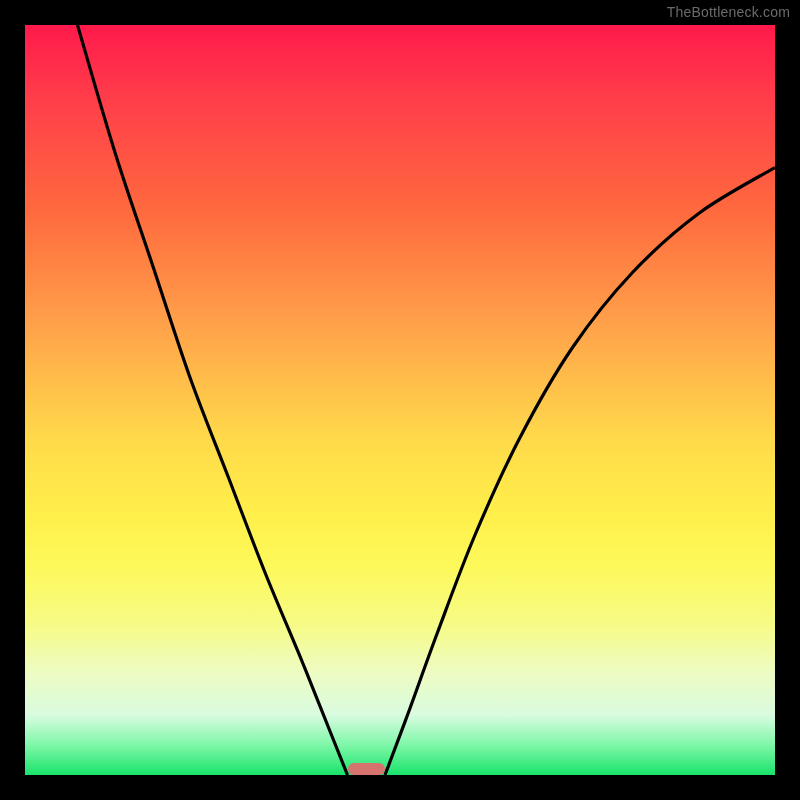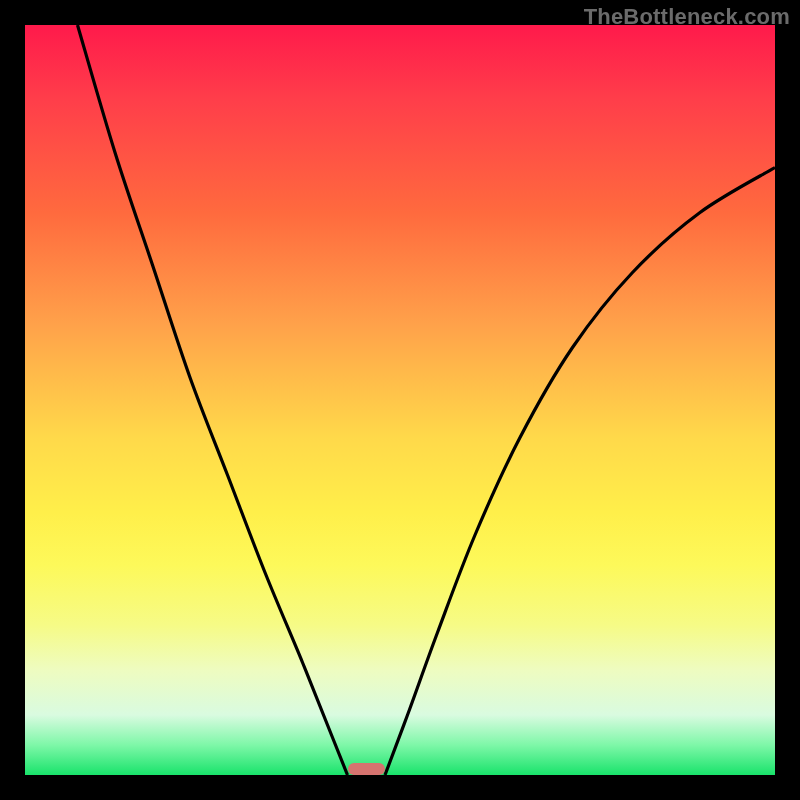--- a/index.html
+++ b/index.html
@@ -30,22 +30,22 @@
       #d9fbe0 92%,
       #7ef7a8 96%,
       #19e36b 100%
     );
   }
   .watermark {
     position: absolute;
     top: 4px;
     right: 10px;
     color: #6b6b6b;
-    font-size: 22px;
-    font-weight: 700;
+    font-size: 14px;
+    font-weight: 400;
     letter-spacing: 0.2px;
     z-index: 20;
   }
   svg.curves {
     position: absolute;
     left: 0;
     top: 0;
     width: 750px;
     height: 750px;
     z-index: 10;

